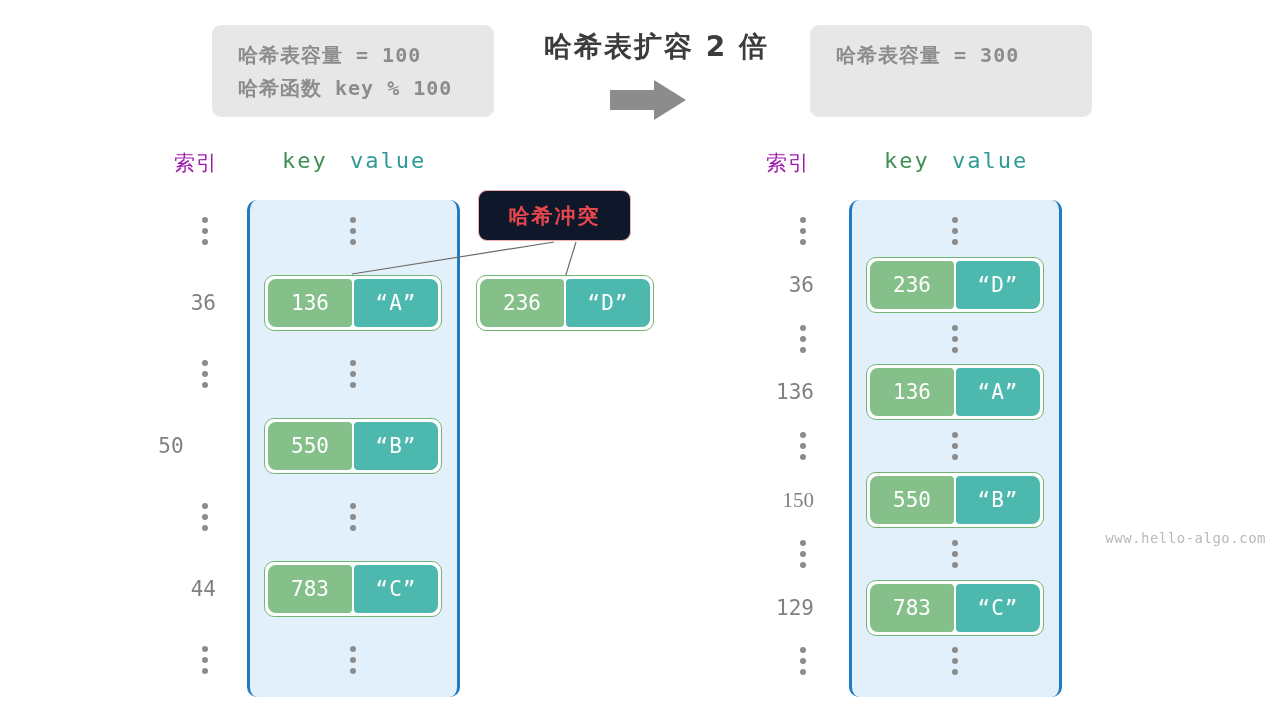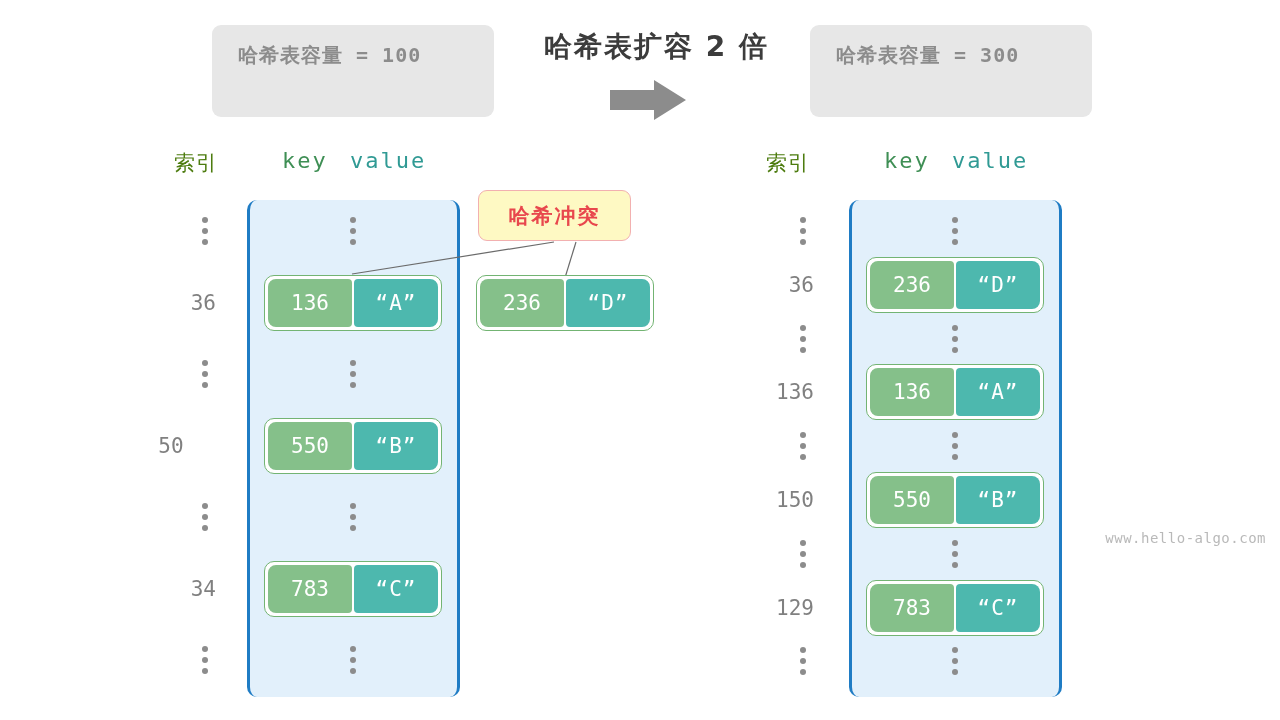--- a/index.html
+++ b/index.html
@@ -58,21 +58,21 @@
   .arrow {
     position: absolute;
     left: 606px;
     top: 80px;
   }
 
   
   .head-index {
     position: absolute;
     font-size: 21px;
-    color: #4d7c0f;
+    color: #a21caf;
     letter-spacing: 1px;
     white-space: pre;
   }
   .head-kv {
     position: absolute;
     font-family: "DejaVu Sans Mono", "Liberation Mono", monospace;
     font-size: 22px;
     letter-spacing: 2px;
     white-space: pre;
   }
@@ -142,21 +142,21 @@
     background: #4db8ae;
     border-radius: 4px 8px 8px 4px;
     width: 84px;
     margin-left: 2px;
     letter-spacing: 1px;
   }
 
   
   .collision-box {
     position: absolute;
-    background: #fef9c3;
+    background: #0f172a;
     border: 1.5px solid #f2b0b0;
     border-radius: 9px;
     display: flex;
     align-items: center;
     justify-content: center;
     color: #e8474d;
     font-size: 21px;
     font-weight: bold;
     letter-spacing: 2px;
     white-space: pre;
@@ -181,20 +181,21 @@
     letter-spacing: 0.5px;
   }
 </style>
 </head>
 <body>
 
 <div class="stage">
 
   <div class="info-box" id="info-left">
     <div class="info-line">哈希表容量 = 100</div>
+    <div class="info-line">哈希函数 key % 100</div>
   </div>
 
   <div class="center-title">哈希表扩容 2 倍</div>
   <div class="arrow">
     <svg width="76" height="40" viewBox="0 0 76 40">
       <polygon points="0,10 44,10 44,0 76,20 44,40 44,30 0,30" fill="#8c8c8c"></polygon>
     </svg>
   </div>
 
   <div class="info-box" id="info-right">
@@ -247,21 +248,21 @@
       <div class="dots" style="left: 201px; top: 517px;">
         <i></i>
         <i></i>
         <i></i>
       </div>
       <div class="dots" style="left: 349px; top: 517px;">
         <i></i>
         <i></i>
         <i></i>
       </div>
-      <div class="idx-label" style="left: 122px; top: 588.5px; width: 90px;">34</div>
+      <div class="idx-label" style="left: 122px; top: 588.5px; width: 90px;">44</div>
       <div class="entry" style="left: 349px; top: 588.5px;">
         <div class="k">783</div>
         <div class="v">“C”</div>
       </div>
       <div class="dots" style="left: 201px; top: 660px;">
         <i></i>
         <i></i>
         <i></i>
       </div>
       <div class="dots" style="left: 349px; top: 660px;">
@@ -304,21 +305,21 @@
       <div class="dots" style="left: 799px; top: 446.2px;">
         <i></i>
         <i></i>
         <i></i>
       </div>
       <div class="dots" style="left: 951px; top: 446.2px;">
         <i></i>
         <i></i>
         <i></i>
       </div>
-      <div class="idx-label" style="left: 720px; top: 500px; width: 90px;">150</div>
+      <div class="idx-label" style="left: 720px; top: 500px; width: 90px; font-family: Liberation Serif, serif;">150</div>
       <div class="entry" style="left: 951px; top: 500px;">
         <div class="k">550</div>
         <div class="v">“B”</div>
       </div>
       <div class="dots" style="left: 799px; top: 553.8px;">
         <i></i>
         <i></i>
         <i></i>
       </div>
       <div class="dots" style="left: 951px; top: 553.8px;">

